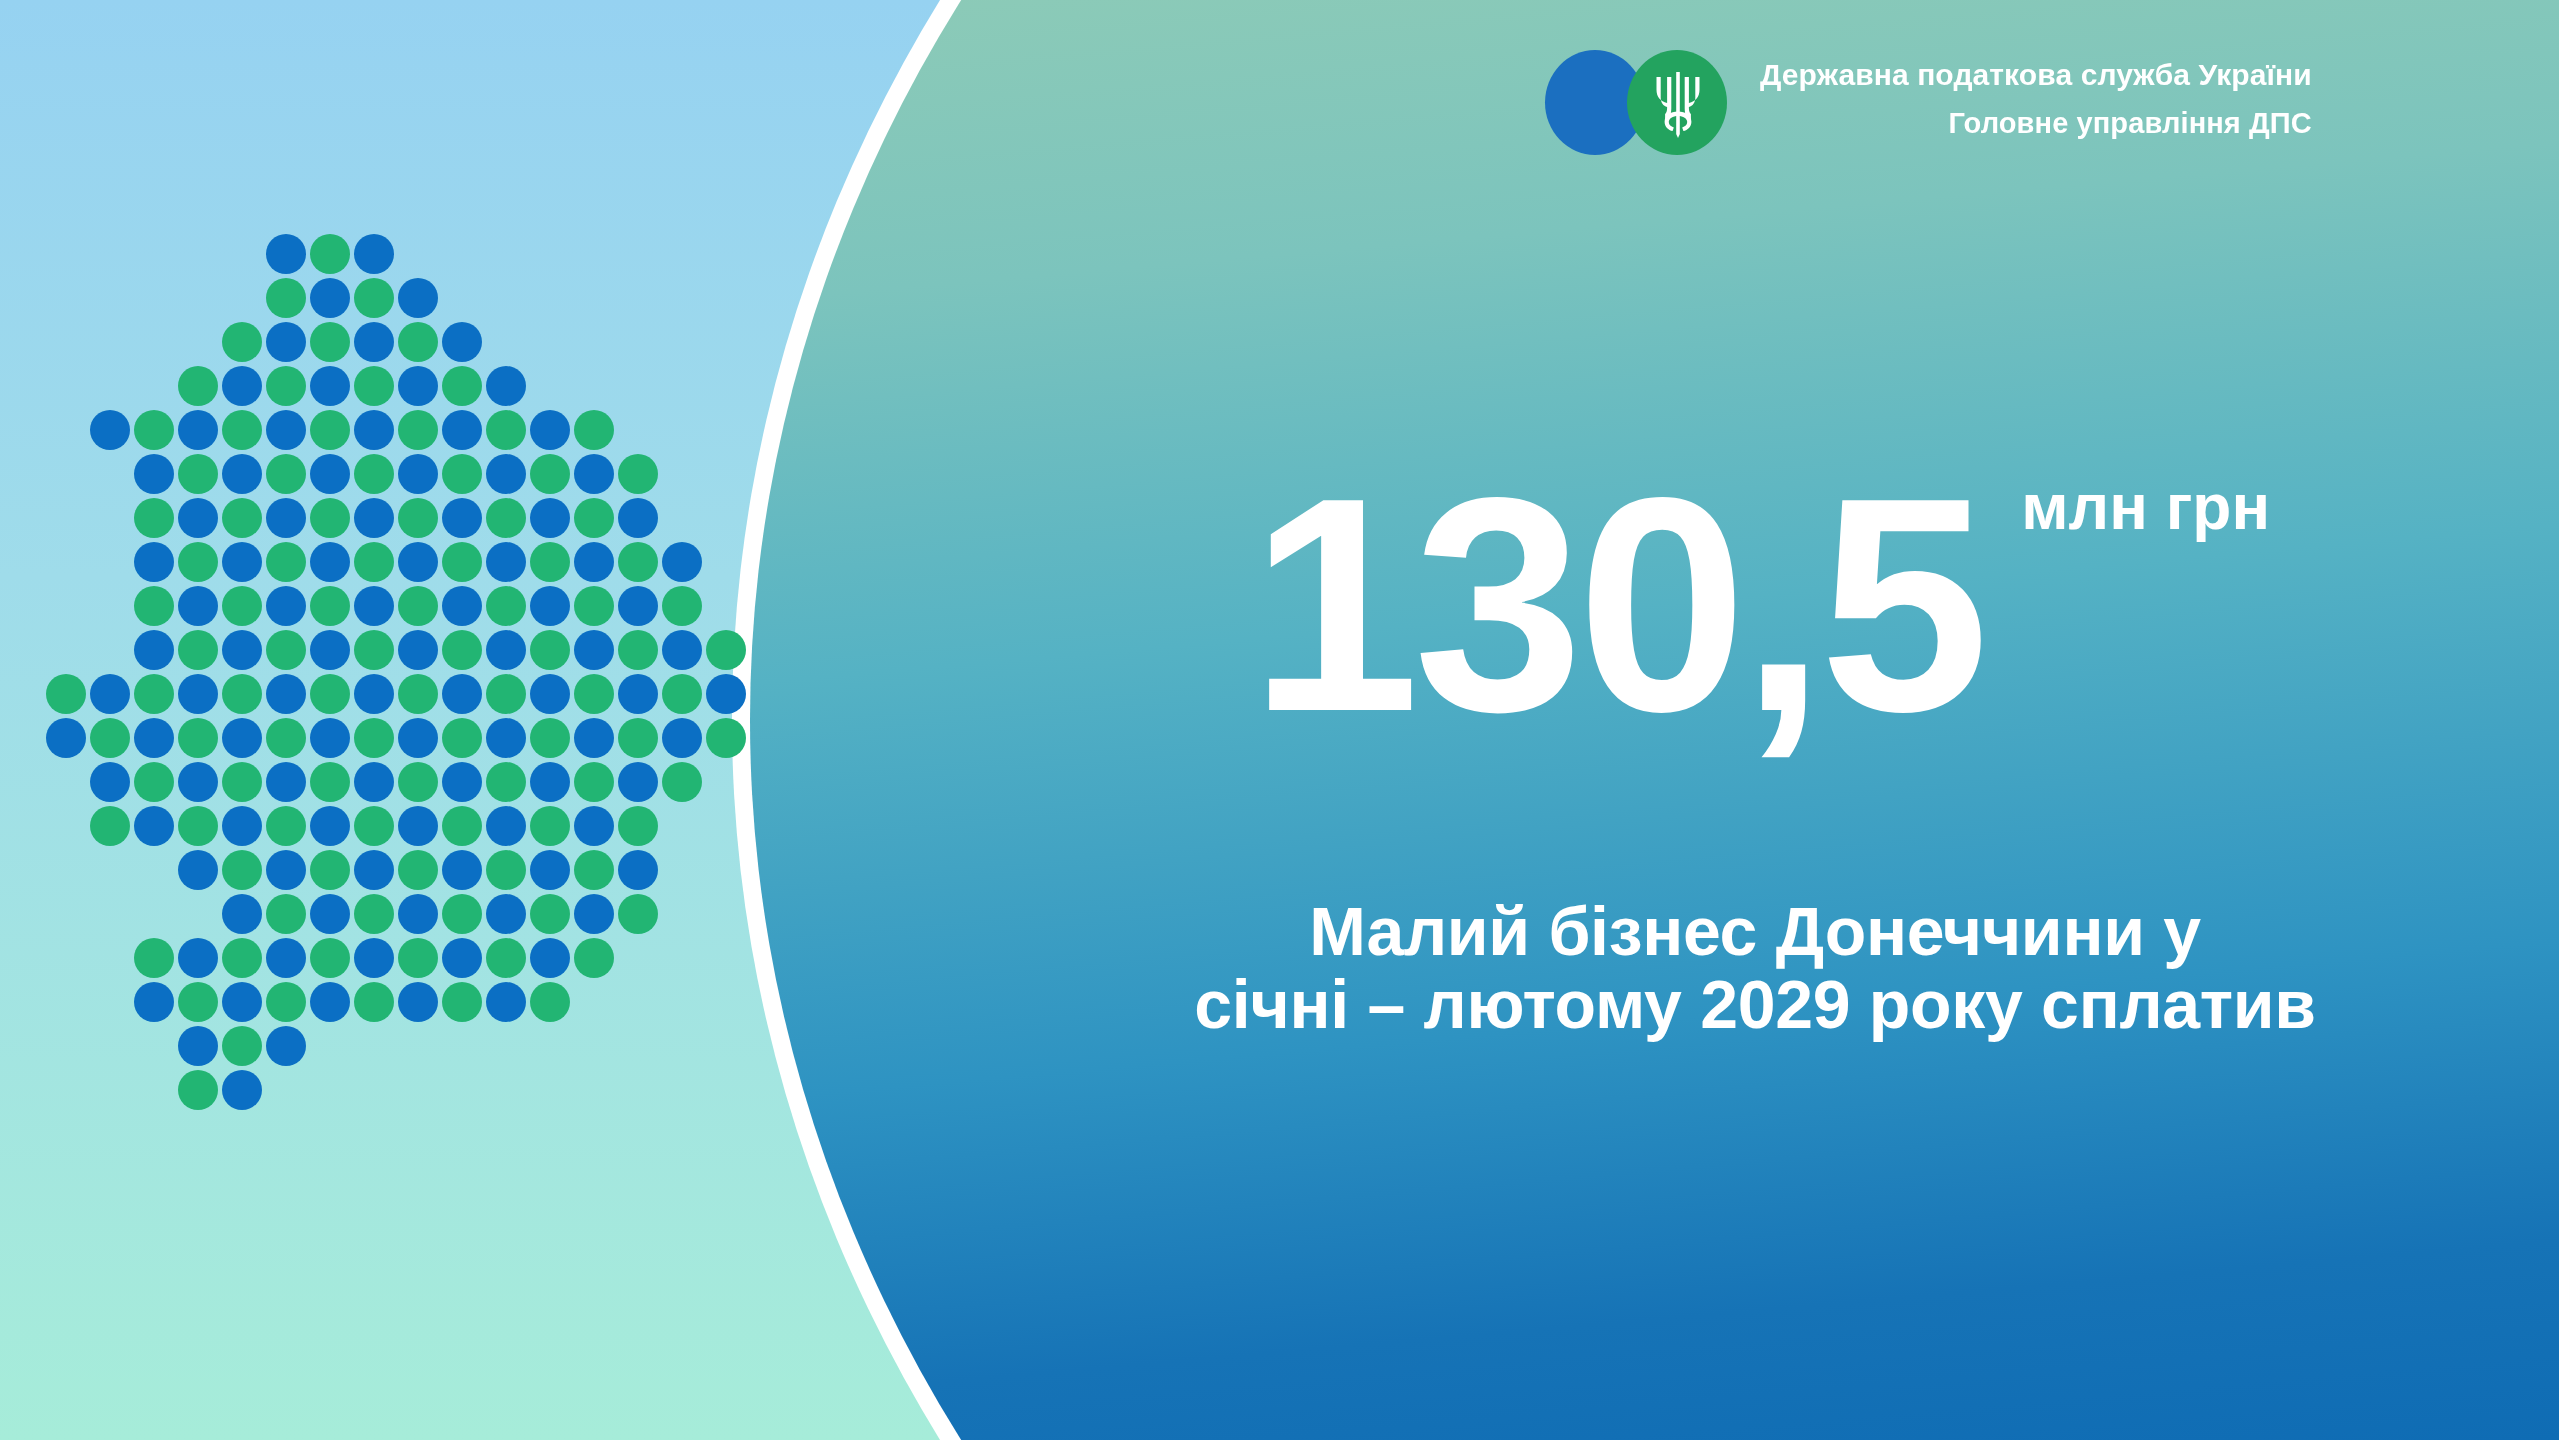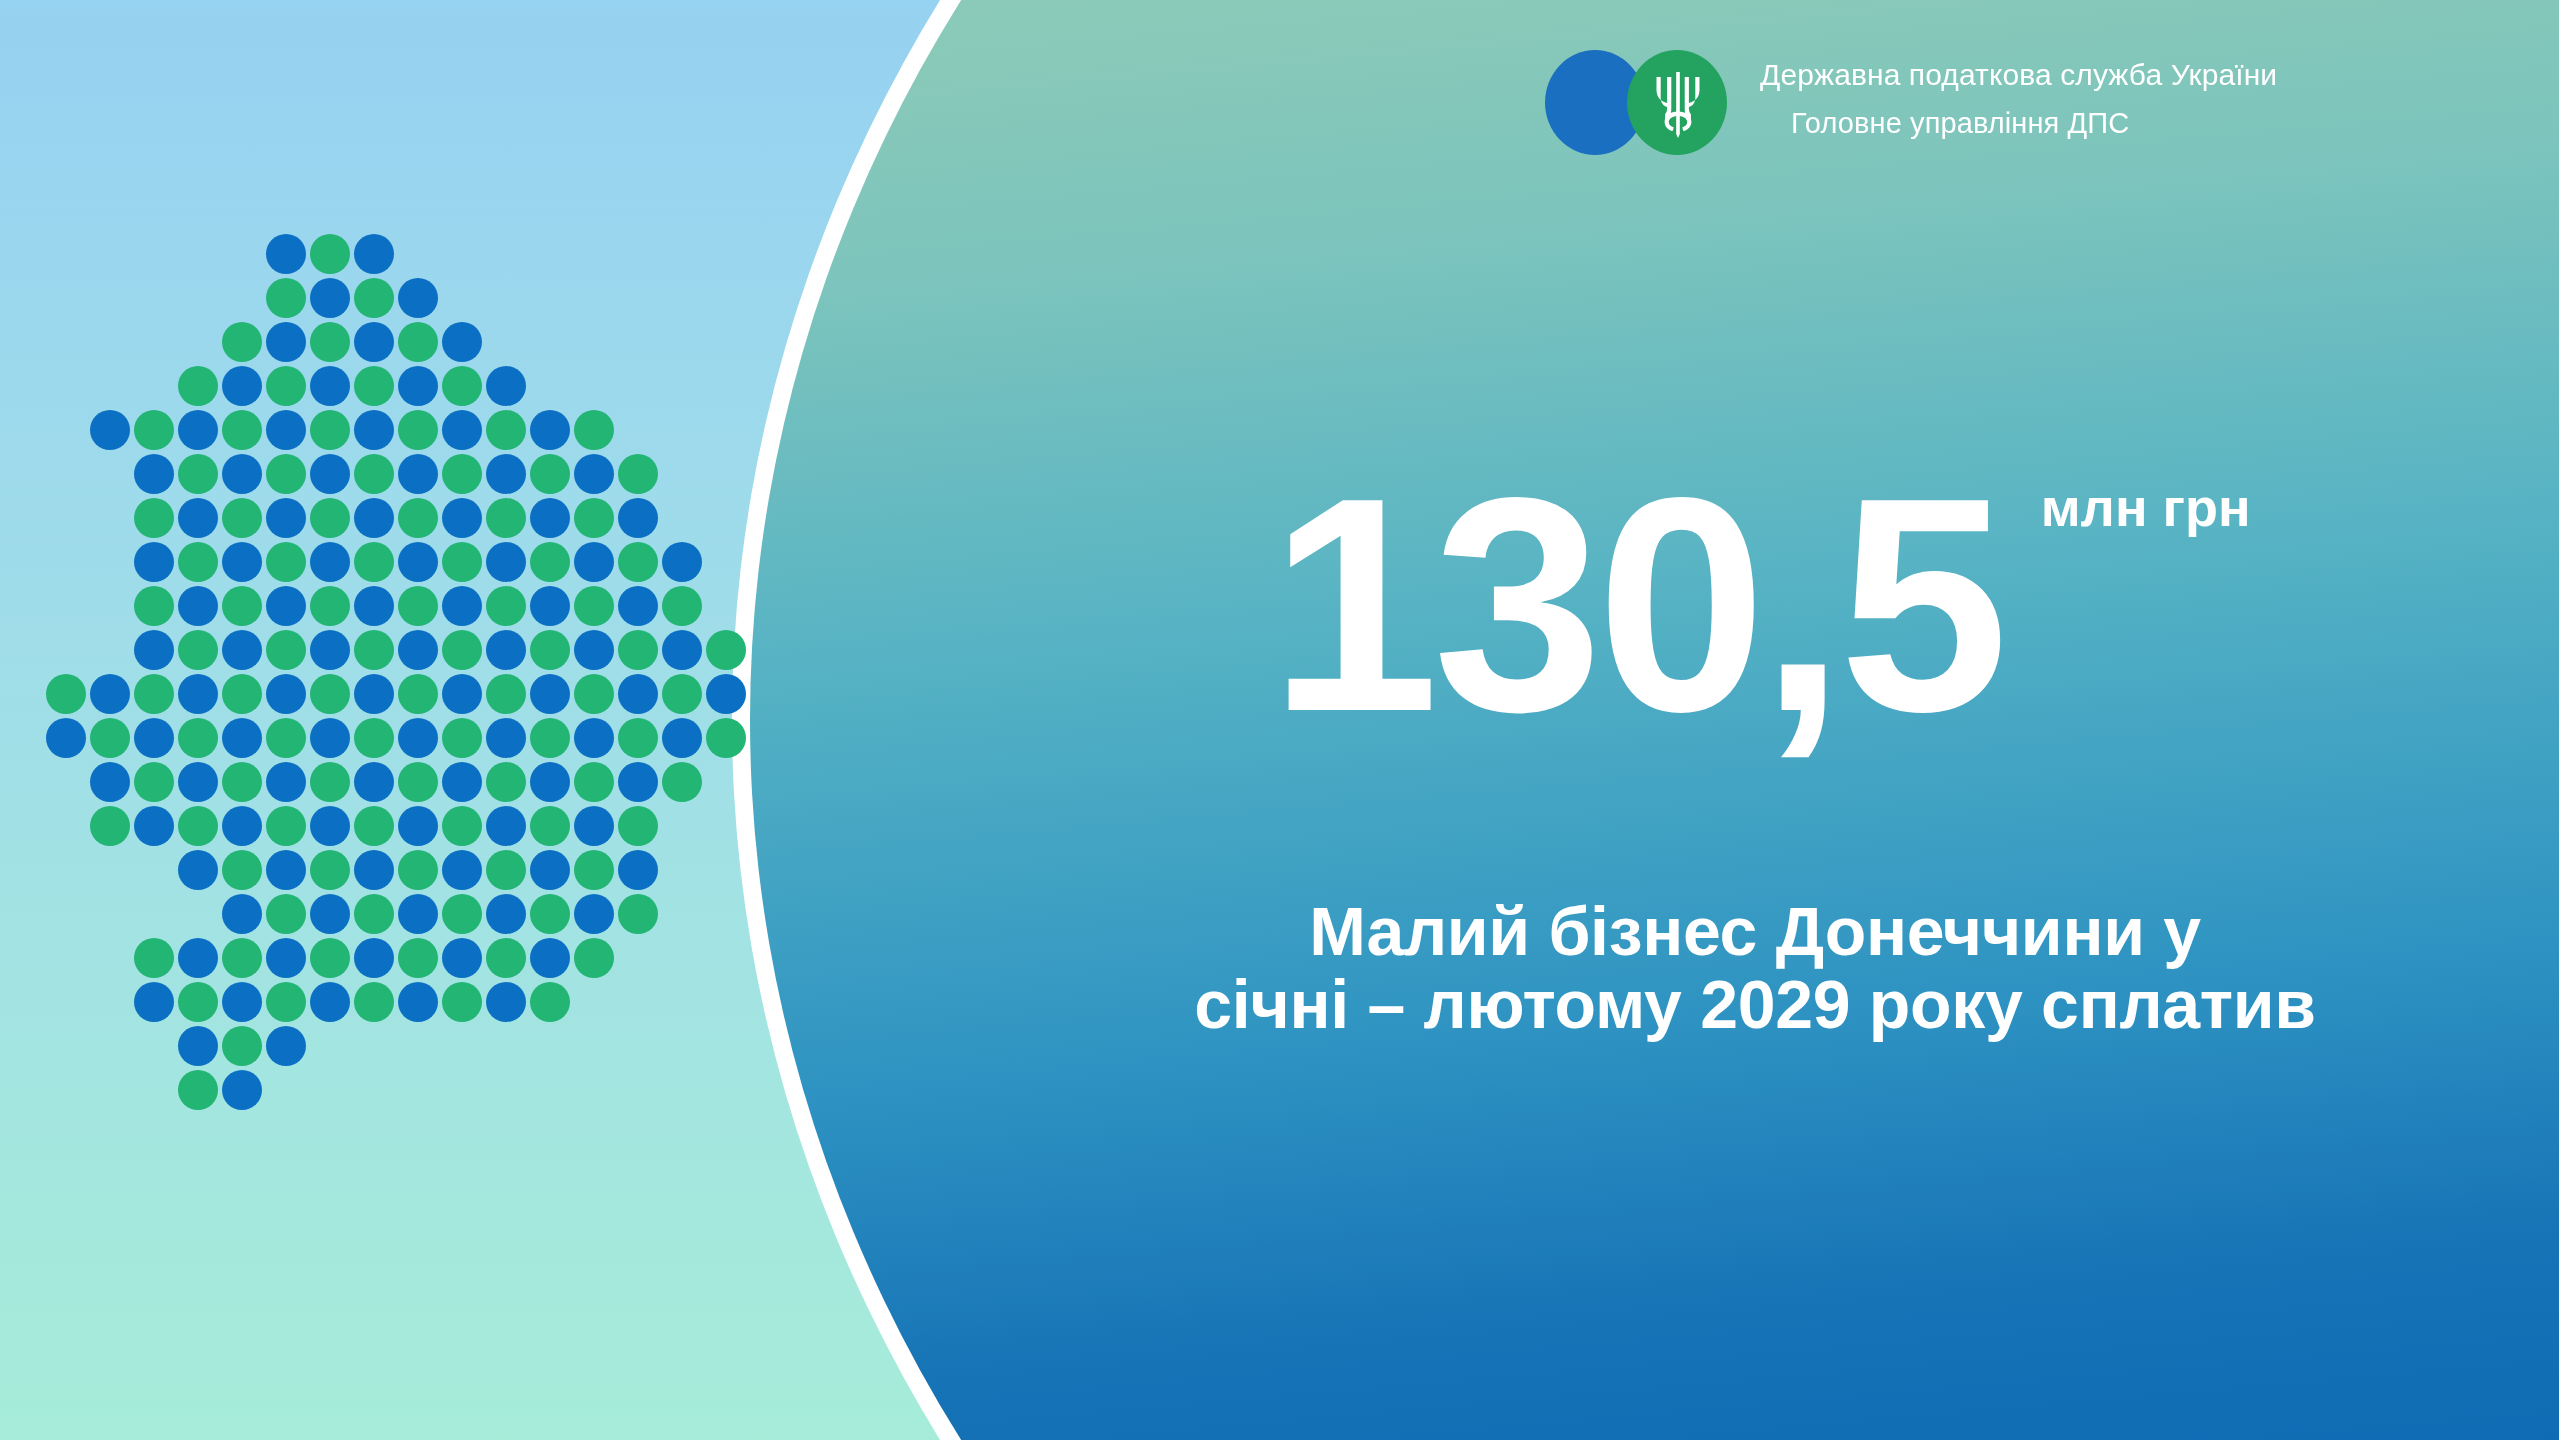--- a/index.html
+++ b/index.html
@@ -41,39 +41,39 @@
   }
   .logo-marks { position:relative; width:185px; height:105px; flex:0 0 auto; }
   .logo-circle { position:absolute; top:0; width:100px; height:105px; border-radius:50%; }
   .logo-circle.blue  { left:0;    background:#1b6fc0; }
   .logo-circle.green { left:82px; background:#23a35f; }
   .logo-trident { position:absolute; left:110px; top:20px; width:46px; height:68px; }
   .logo-trident svg { display:block; width:100%; height:100%; }
 
   .logo-text { padding-top:6px; }
   .logo-line {
-    color:#ffffff; font-weight:normal; letter-spacing:.1px;
-    font-size:30px; line-height:37px; white-space:nowrap;
+    color:#ffffff; font-weight:bold; letter-spacing:.1px;
+    font-size:30px; line-height:37px; white-space:nowrap;text-align:right;
   }
   .logo-line.l1 { margin-bottom:12px; }
   .logo-line.l2, .logo-line.l3 { font-size:29px; line-height:36px;margin-left:31px; }
 
   
   #figure-row {
     position:absolute; left:1050px; top:480px; width:1420px;
     display:flex; align-items:flex-start; justify-content:center;
   }
   #figure-value {
     color:#ffffff; font-weight:bold;
     font-size:305px; line-height:250px;
     letter-spacing:-6px;
   }
   #figure-unit {
     color:#ffffff; font-weight:bold;
-    font-size:54px; line-height:54px;
+    font-size:64px; line-height:54px;
     margin-left:38px; margin-bottom:28px; white-space:nowrap;
   }
 
   
   #caption {
     position:absolute; left:1020px; top:895px; width:1470px;
     text-align:center; color:#ffffff; font-weight:bold;
     font-size:68px; line-height:73px; letter-spacing:-.3px;
   }
   #caption .cline { display:block; white-space:nowrap; }

